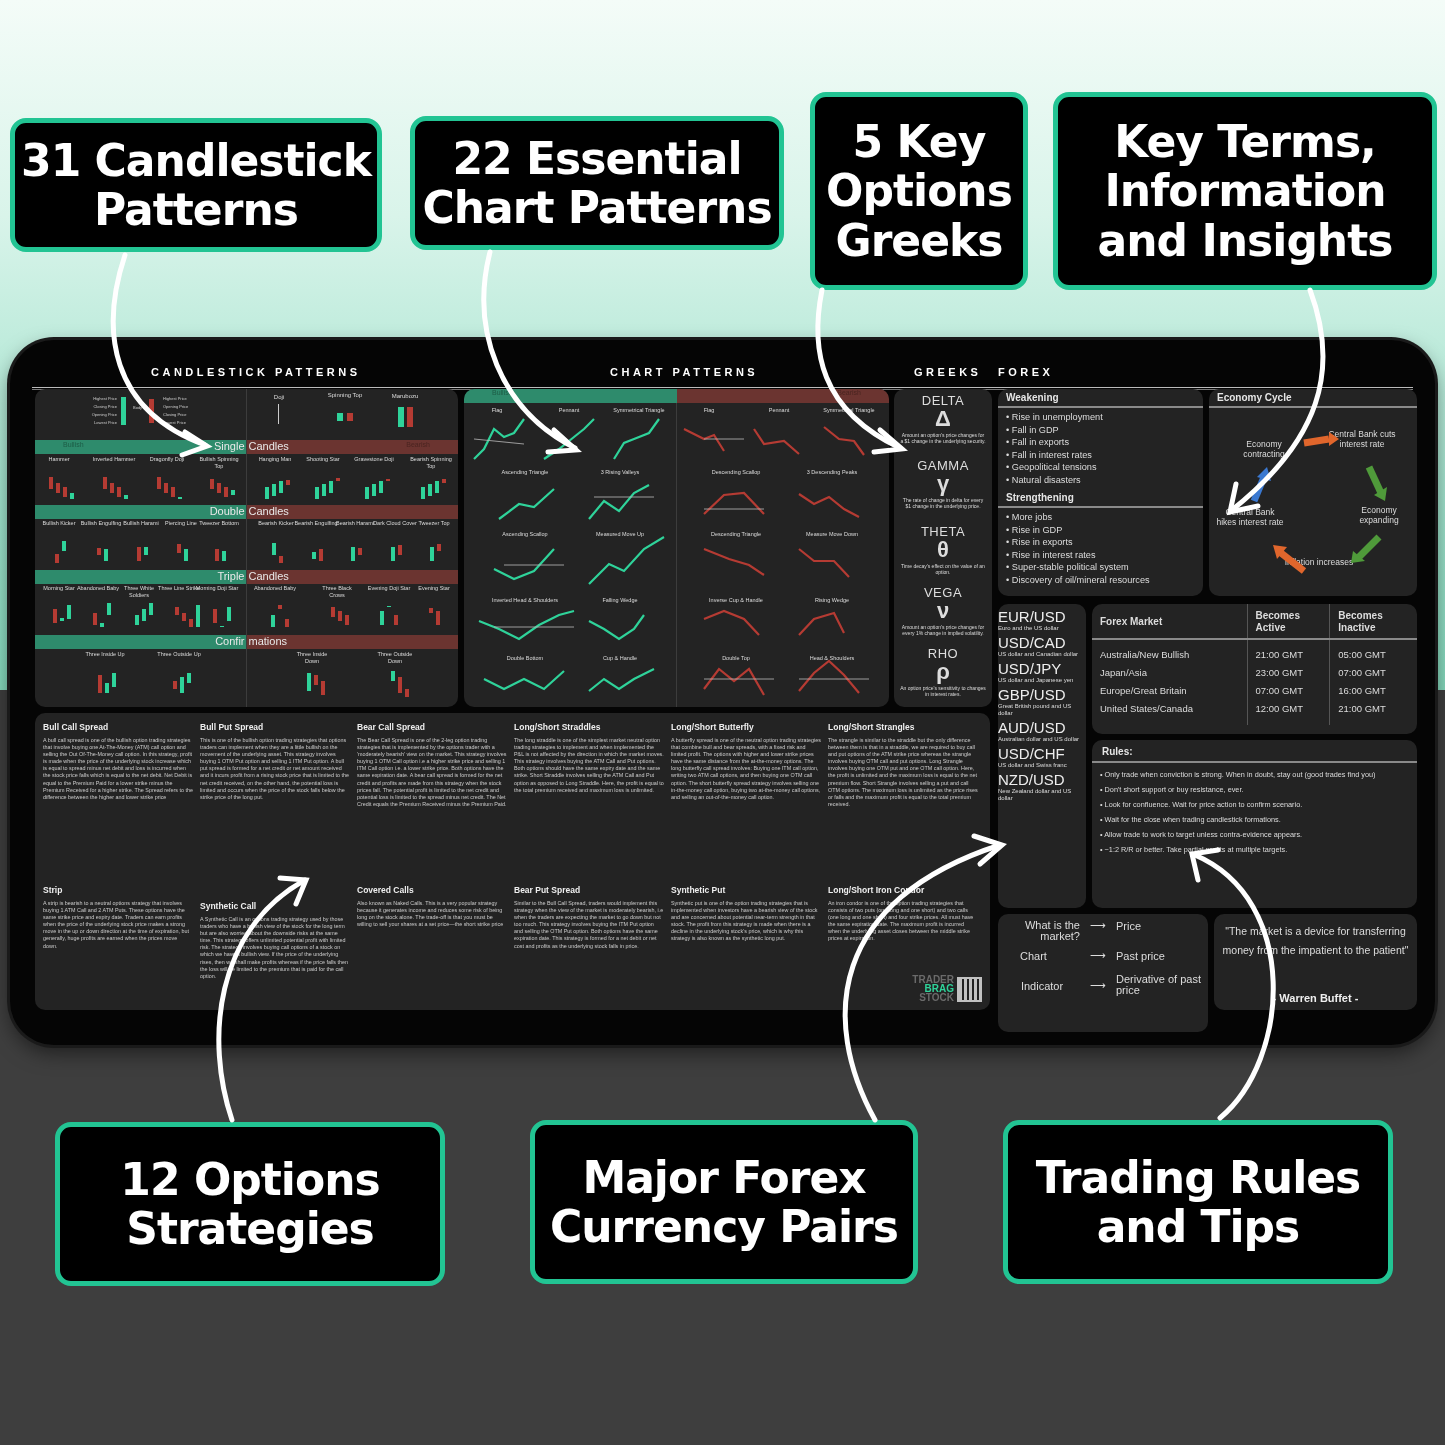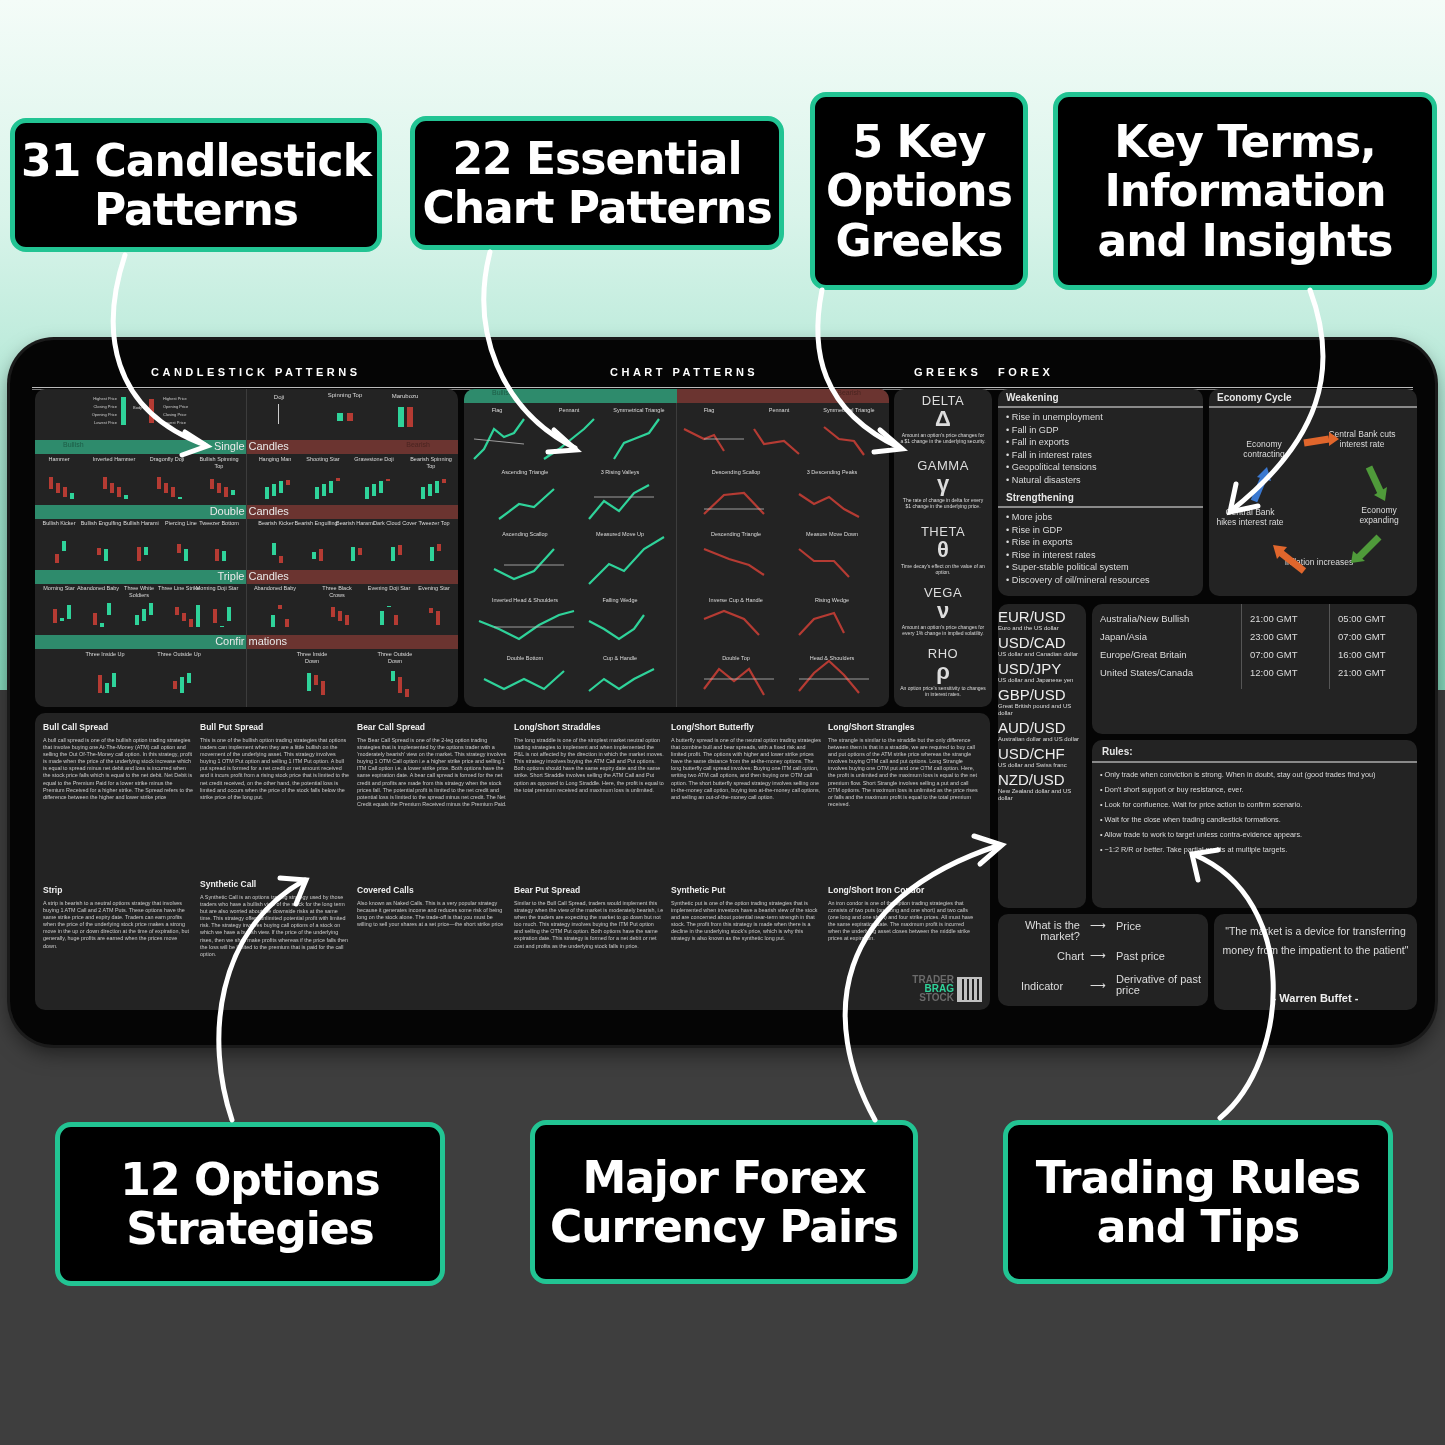--- a/index.html
+++ b/index.html
@@ -488,20 +488,25 @@
         </div>
    <div class="pair">
           <div class="p">NZD/USD</div>
           <div class="d">New Zealand dollar and US dollar</div>
         </div>
   </div>
 
   <div class="panel" style="left:1060px;top:244px;width:325px;height:130px">
    <table class="sess">
     <tbody>
+            <tr>
+              <th style="width:155px">Forex Market</th>
+              <th>Becomes Active</th>
+              <th>Becomes Inactive</th>
+            </tr>
     <tr>
               <td style="padding-top:9px">Australia/New Bullish</td>
               <td style="padding-top:9px">21:00 GMT</td>
               <td style="padding-top:9px">05:00 GMT</td>
             </tr>
     <tr>
               <td>Japan/Asia</td>
               <td>23:00 GMT</td>
               <td>07:00 GMT</td>
             </tr>
@@ -524,25 +529,25 @@
    <ul class="rules-list">
     <li>• Only trade when conviction is strong. When in doubt, stay out (good trades find you)</li>
           <li>• Don't short support or buy resistance, ever.</li>
           <li>• Look for confluence. Wait for price action to confirm scenario.</li>
           <li>• Wait for the close when trading candlestick formations.</li>
           <li>• Allow trade to work to target unless contra-evidence appears.</li>
           <li>• ~1:2 R/R or better. Take partial profits at multiple targets.</li>
    </ul>
   </div>
 
-  <div class="panel" style="left:966px;top:554px;width:210px;height:92px;font-size:11px;color:#ddd">
+  <div class="panel" style="left:966px;top:554px;width:210px;height:118px;font-size:11px;color:#ddd">
    <div style="position:absolute;left:6px;top:6px;width:76px;text-align:right;line-height:11px">What is the market?</div>
    <div style="position:absolute;left:92px;top:5px">⟶</div>
    <div style="position:absolute;left:118px;top:6px">Price</div>
-   <div style="position:absolute;left:10px;top:36px;width:76px;text-align:right">Chart</div>
+   <div style="position:absolute;left:22px;top:36px;width:76px;">Chart</div>
    <div style="position:absolute;left:92px;top:35px">⟶</div>
    <div style="position:absolute;left:118px;top:36px">Past price</div>
    <div style="position:absolute;left:6px;top:66px;width:76px;text-align:center">Indicator</div>
    <div style="position:absolute;left:92px;top:65px">⟶</div>
    <div style="position:absolute;left:118px;top:60px;width:88px;line-height:11px">Derivative of past price</div>
   </div>
 
   <div class="panel" style="left:1182px;top:554px;width:203px;height:96px;text-align:center;color:#ddd">
    <div style="padding:8px 8px 0;font-size:10.5px;line-height:19px">"The market is a device for transferring money from the impatient to the patient"</div>
    <div style="position:absolute;left:0;right:0;bottom:6px;font-size:11px;font-weight:bold;color:#eee">- Warren Buffet -</div>
@@ -570,21 +575,21 @@
           <p>A butterfly spread is one of the neutral option trading strategies that combine bull and bear spreads, with a fixed risk and limited profit. The options with higher and lower strike prices have the same distance from the at-the-money options. The long butterfly call spread involves: Buying one ITM call option, writing two ATM call options, and then buying one OTM call option. The short butterfly spread strategy involves selling one in-the-money call option, buying two at-the-money call options, and selling an out-of-the-money call option.</p>
         </div>
    <div class="strat" style="left:793px;top:9px">
           <h4>Long/Short Strangles</h4>
           <p>The strangle is similar to the straddle but the only difference between them is that in a straddle, we are required to buy call and put options of the ATM strike price whereas the strangle involves buying OTM call and put options. Long Strangle involves buying one OTM put and one OTM call option. Here, the profit is unlimited and the maximum loss is equal to the net premium flow. Short Strangle involves selling a put and call OTM options. The maximum loss is unlimited as the price rises or falls and the maximum profit is equal to the total premium received.</p>
         </div>
    <div class="strat" style="left:8px;top:172px">
           <h4>Strip</h4>
           <p>A strip is bearish to a neutral options strategy that involves buying 1 ATM Call and 2 ATM Puts. These options have the same strike price and expiry date. Traders can earn profits when the price of the underlying stock price makes a strong move in the up or down direction at the time of expiration, but generally, huge profits are earned when the prices move down.</p>
         </div>
-   <div class="strat" style="left:165px;top:166px">
+   <div class="strat" style="left:165px;top:188px">
           <h4>Synthetic Call</h4>
           <p>A Synthetic Call is an options trading strategy used by those traders who have a bullish view of the stock for the long term but are also worried about the downside risks at the same time. This strategy offers unlimited potential profit with limited risk. The strategy involves buying call options of a stock on which we have a bullish view. If the price of the underlying rises, then we shall make profits whereas if the price falls then the loss will be limited to the premium that is paid for the call option.</p>
         </div>
    <div class="strat" style="left:322px;top:172px">
           <h4>Covered Calls</h4>
           <p>Also known as Naked Calls. This is a very popular strategy because it generates income and reduces some risk of being long on the stock alone. The trade-off is that you must be willing to sell your shares at a set price—the short strike price</p>
         </div>
    <div class="strat" style="left:479px;top:172px">
           <h4>Bear Put Spread</h4>
           <p>Similar to the Bull Call Spread, traders would implement this strategy when the view of the market is moderately bearish, i.e when the traders are expecting the market to go down but not too much. This strategy involves buying the ITM Put option and selling the OTM Put option. Both options have the same expiration date. This strategy is formed for a net debit or net cost and profits as the underlying stock falls in price.</p>

